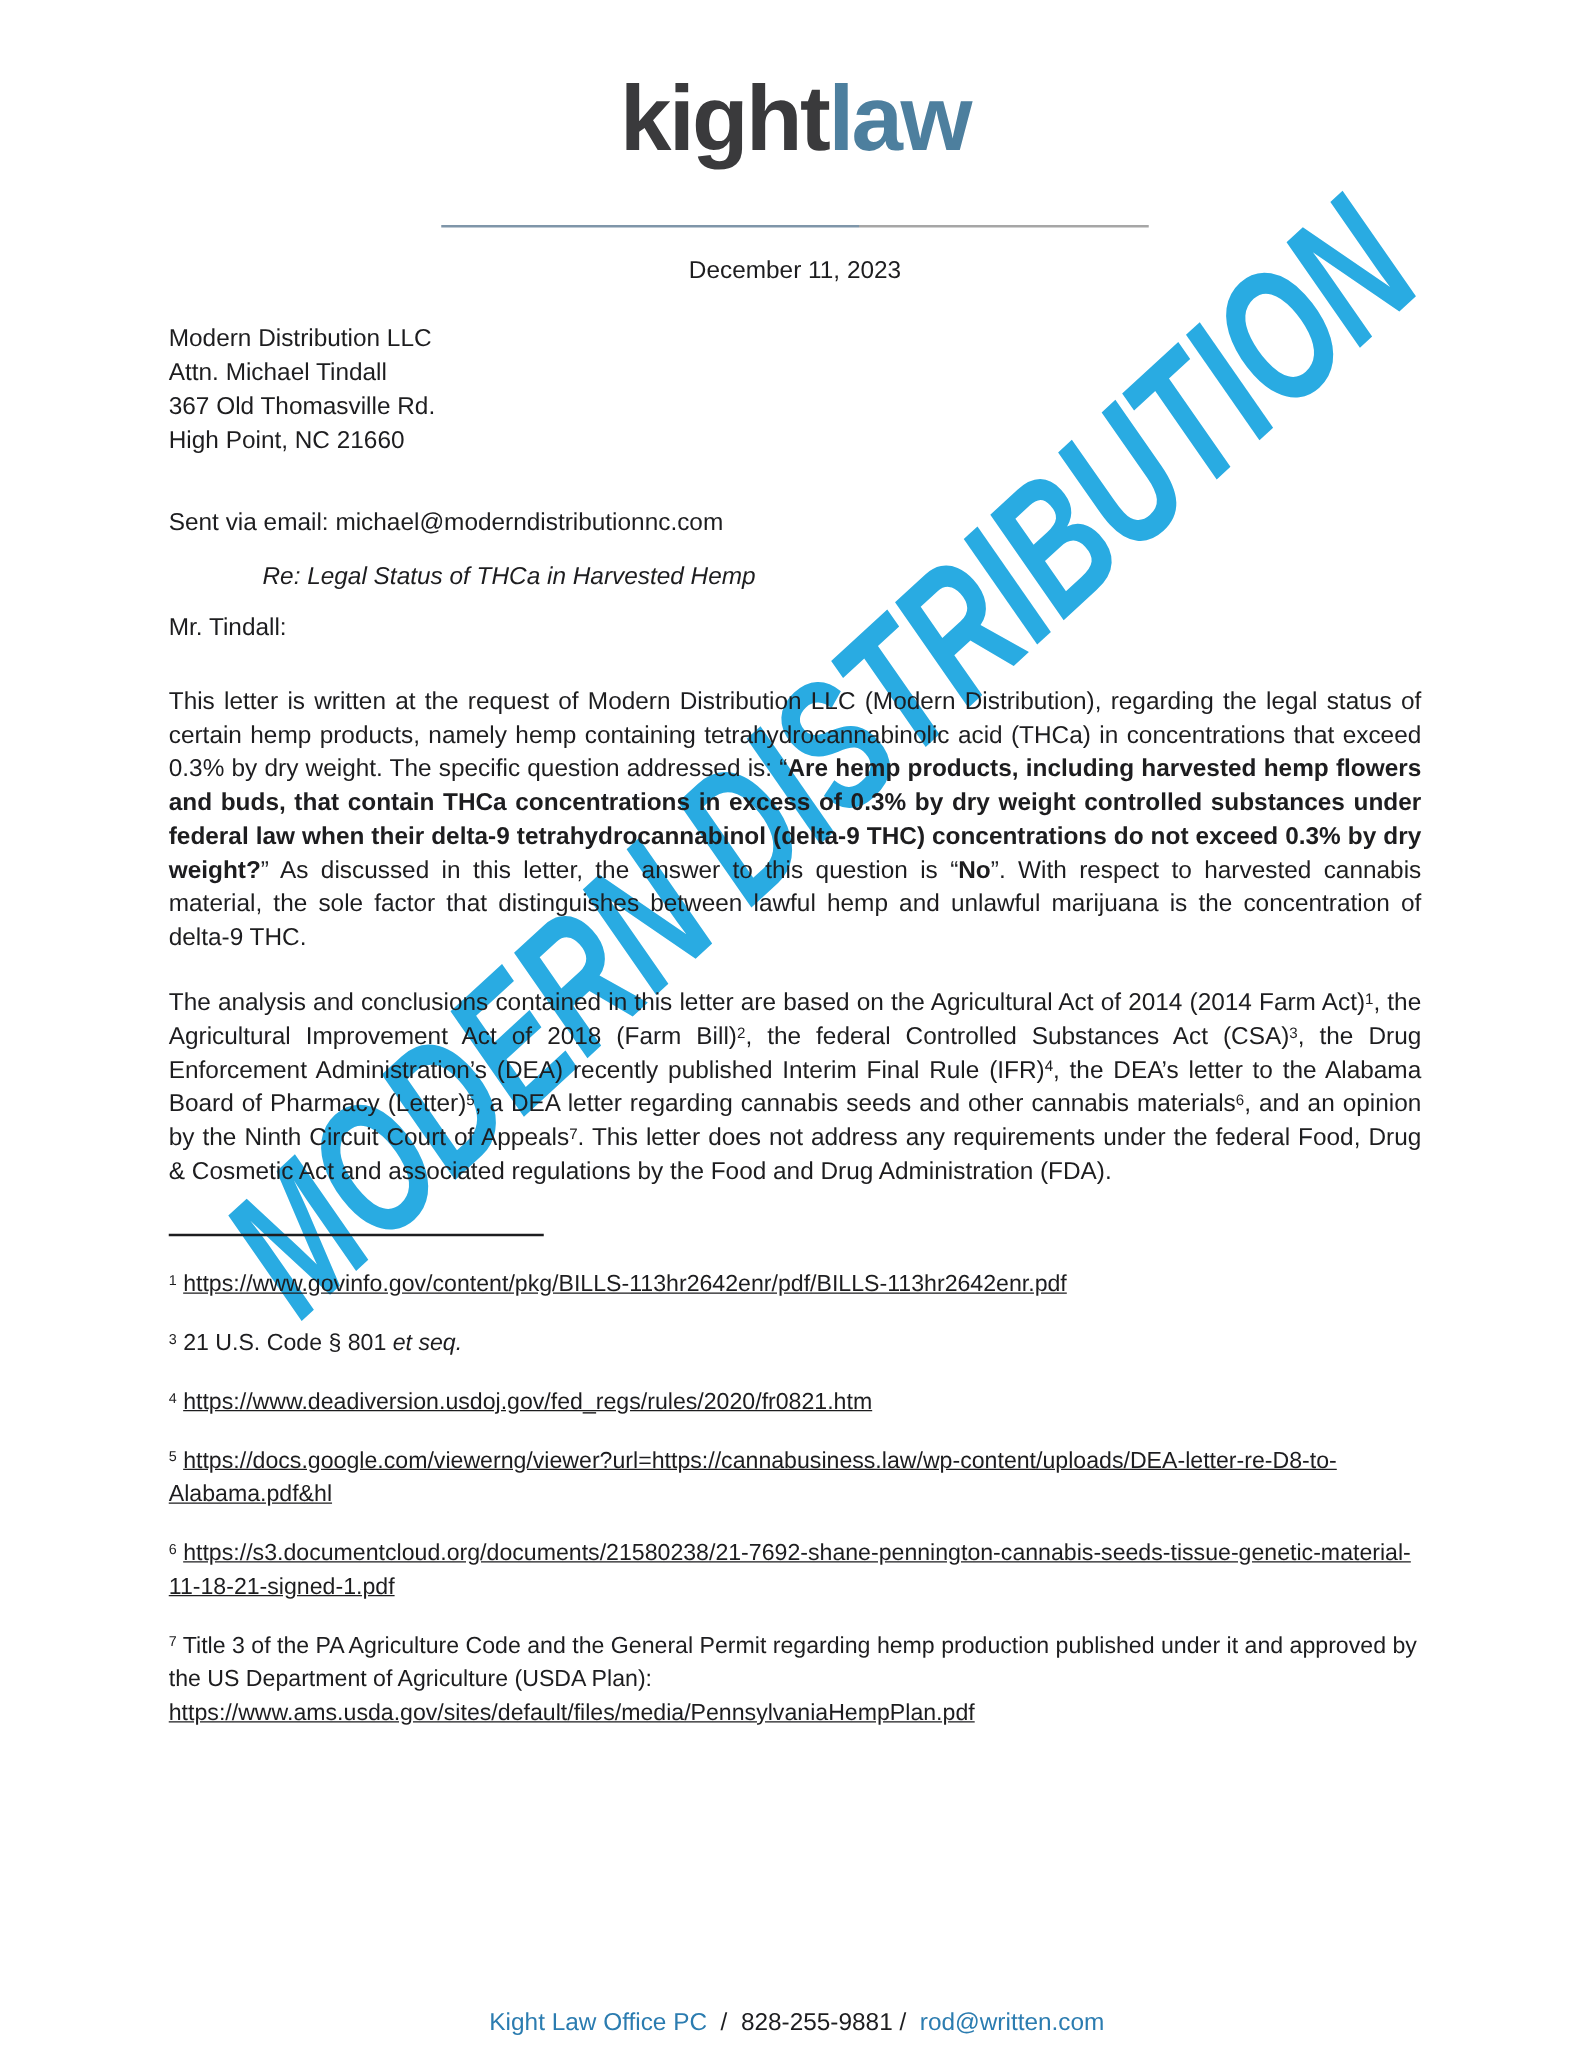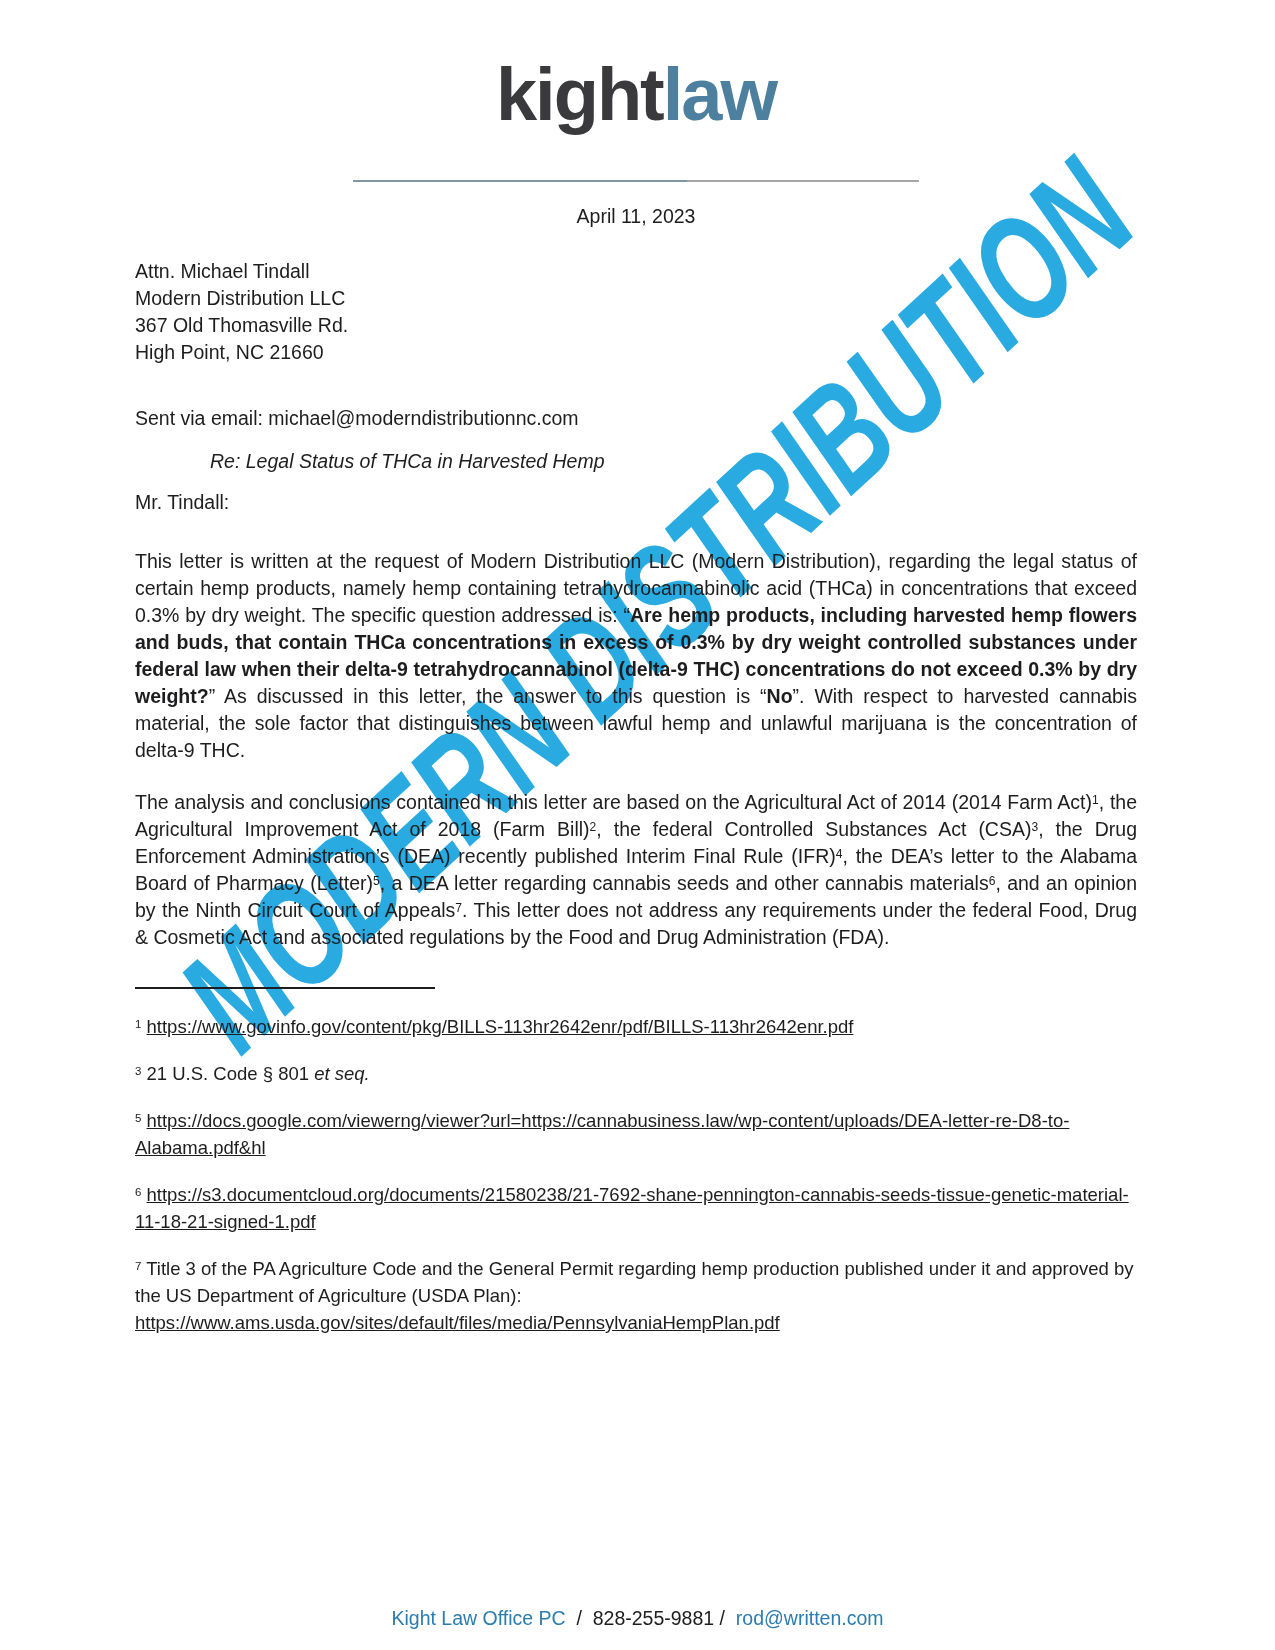--- a/index.html
+++ b/index.html
@@ -70,43 +70,44 @@
   </svg>
 
   <div class="content">
 
     <div class="logo">
       <span class="logo-dark">kight</span><span class="logo-blue">law</span>
     </div>
 
     <div class="divider"></div>
 
-    <div class="date-line">April 11, 2023</div>
+    <div class="date-line">December 11, 2023</div>
 
     <div class="address">
+      <div>Modern Distribution LLC</div>
       <div>Attn. Michael Tindall</div>
-      <div>Modern Distribution LLC</div>
       <div>367 Old Thomasville Rd.</div>
       <div>High Point, NC 21660</div>
     </div>
 
     <div class="sent-line">Sent via email: michael@moderndistributionnc.com</div>
 
     <div class="re-line">Re: Legal Status of THCa in Harvested Hemp</div>
 
     <div class="salutation">Mr. Tindall:</div>
 
     <p class="para"><span>This letter is written at the request of Modern Distribution LLC (Modern Distribution), regarding the legal status of certain hemp products, namely hemp containing tetrahydrocannabinolic acid (THCa) in concentrations that exceed 0.3% by dry weight. The specific question addressed is: “</span><span class="b">Are hemp products, including harvested hemp flowers and buds, that contain THCa concentrations in excess of 0.3% by dry weight controlled substances under federal law when their delta-9 tetrahydrocannabinol (delta-9 THC) concentrations do not exceed 0.3% by dry weight?</span><span>” As discussed in this letter, the answer to this question is “</span><span class="b">No</span><span>”. With respect to harvested cannabis material, the sole factor that distinguishes between lawful hemp and unlawful marijuana is the concentration of delta-9 THC.</span></p>
 
     <p class="para"><span>The analysis and conclusions contained in this letter are based on the Agricultural Act of 2014 (2014 Farm Act)</span><span class="sup">1</span><span>, the Agricultural Improvement Act of 2018 (Farm Bill)</span><span class="sup">2</span><span>, the federal Controlled Substances Act (CSA)</span><span class="sup">3</span><span>, the Drug Enforcement Administration’s (DEA) recently published Interim Final Rule (IFR)</span><span class="sup">4</span><span>, the DEA’s letter to the Alabama Board of Pharmacy (Letter)</span><span class="sup">5</span><span>, a DEA letter regarding cannabis seeds and other cannabis materials</span><span class="sup">6</span><span>, and an opinion by the Ninth Circuit Court of Appeals</span><span class="sup">7</span><span>. This letter does not address any requirements under the federal Food, Drug &amp; Cosmetic Act and associated regulations by the Food and Drug Administration (FDA).</span></p>
 
     <div class="fn-sep"></div>
 
     <div class="footnote first"><span class="sup">1</span><span> </span><span class="u">https://www.govinfo.gov/content/pkg/BILLS-113hr2642enr/pdf/BILLS-113hr2642enr.pdf</span></div>
     <div class="footnote"><span class="sup">3</span><span> 21 U.S. Code § 801 </span><span class="i">et seq.</span></div>
+    <div class="footnote"><span class="sup">4</span><span> </span><span class="u">https://www.deadiversion.usdoj.gov/fed_regs/rules/2020/fr0821.htm</span></div>
     <div class="footnote"><span class="sup">5</span><span> </span><span class="u">https://docs.google.com/viewerng/viewer?url=https://cannabusiness.law/wp-content/uploads/DEA-letter-re-D8-to-Alabama.pdf&amp;hl</span></div>
     <div class="footnote"><span class="sup">6</span><span> </span><span class="u">https://s3.documentcloud.org/documents/21580238/21-7692-shane-pennington-cannabis-seeds-tissue-genetic-material-11-18-21-signed-1.pdf</span></div>
     <div class="footnote"><span class="sup">7</span><span> Title 3 of the PA Agriculture Code and the General Permit regarding hemp production published under it and approved by the US Department of Agriculture (USDA Plan): </span><span class="u">https://www.ams.usda.gov/sites/default/files/media/PennsylvaniaHempPlan.pdf</span></div>
 
   </div>
 
   <div class="footer">
     <div><span class="accent">Kight Law Office PC</span><span>  /  </span><span>828-255-9881</span><span> /  </span><span class="accent">rod@written.com</span></div>
     
   </div>

